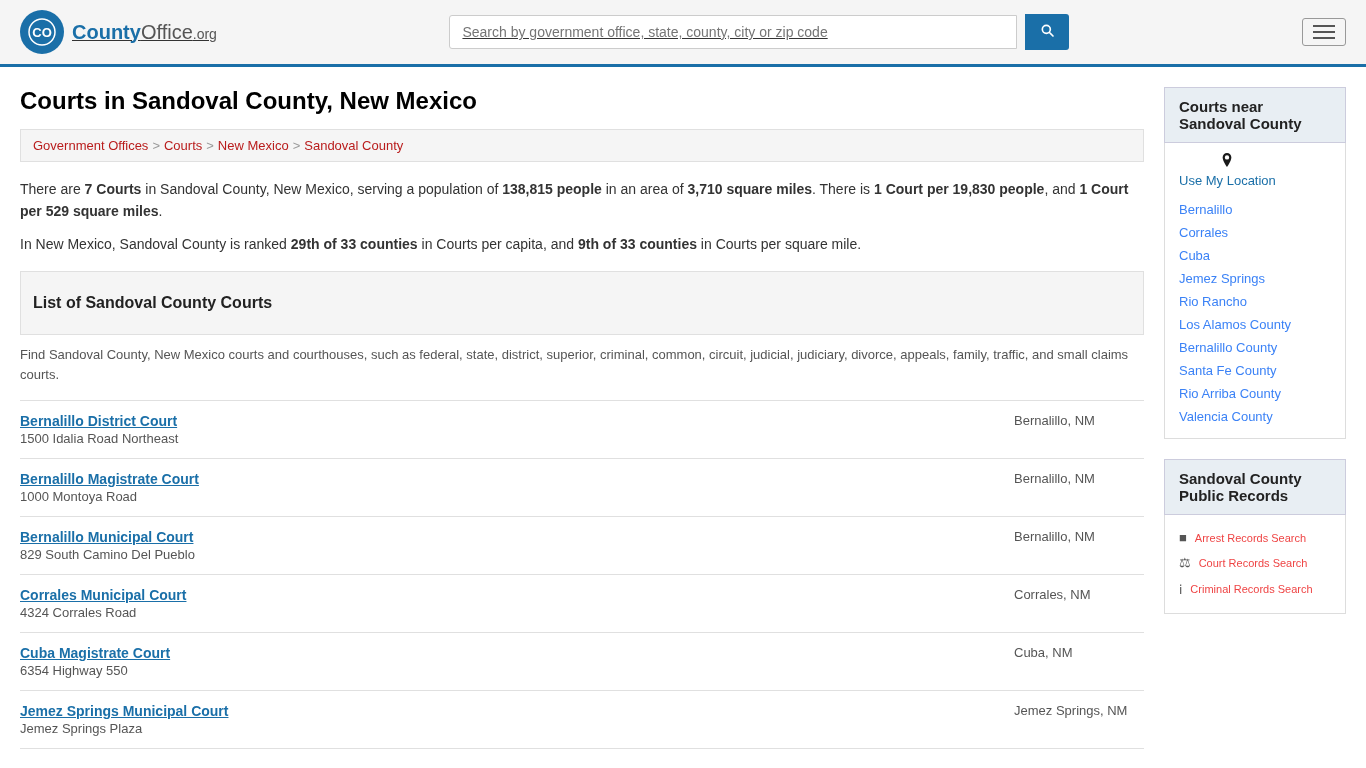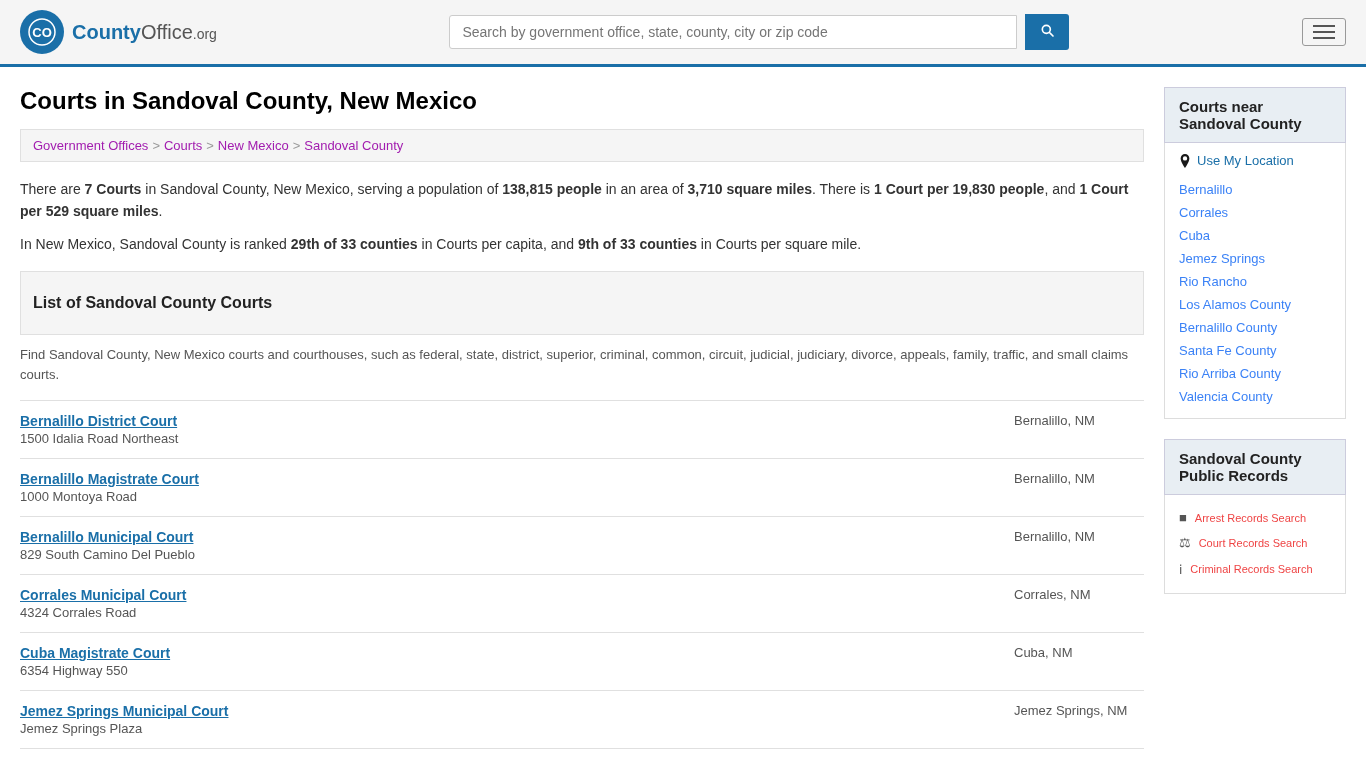--- a/index.html
+++ b/index.html
@@ -6,20 +6,21 @@
     body { font-family: Arial, sans-serif; font-size: 14px; color: #333; background: #fff; }
 
     
     .header {
       background: #f5f5f5;
       border-bottom: 3px solid #1a6fa8;
       padding: 10px 20px;
       display: flex;
       align-items: center;
       justify-content: space-between;
+      text-decoration: underline;
     }
     .logo-area {
       display: flex;
       align-items: center;
       gap: 8px;
     }
     .logo-circle {
       width: 44px;
       height: 44px;
       border-radius: 50%;
@@ -107,21 +108,21 @@
       border: 1px solid #e0e0e0;
       font-size: 13px;
       color: #555;
       margin-bottom: 16px;
       display: flex;
       align-items: center;
       gap: 4px;
       flex-wrap: wrap;
     }
     .breadcrumb a {
-      color: #a21caf;
+      color: #b91c1c;
       text-decoration: none;
     }
     .breadcrumb .sep { color: #999; }
 
     
     .stats-text {
       font-size: 14px;
       line-height: 1.6;
       margin-bottom: 10px;
       color: #333;
@@ -201,20 +202,21 @@
       align-items: center;
       gap: 6px;
       color: #1a6fa8;
       cursor: pointer;
       font-size: 13px;
       margin-bottom: 10px;
       background: none;
       border: none;
       padding: 0;
       text-decoration: none;
+      flex-direction: column;
     }
     .sidebar-link {
       display: block;
       color: #3b82f6;
       text-decoration: none;
       font-size: 13px;
       padding: 4px 0;
       cursor: pointer;
     }
 

